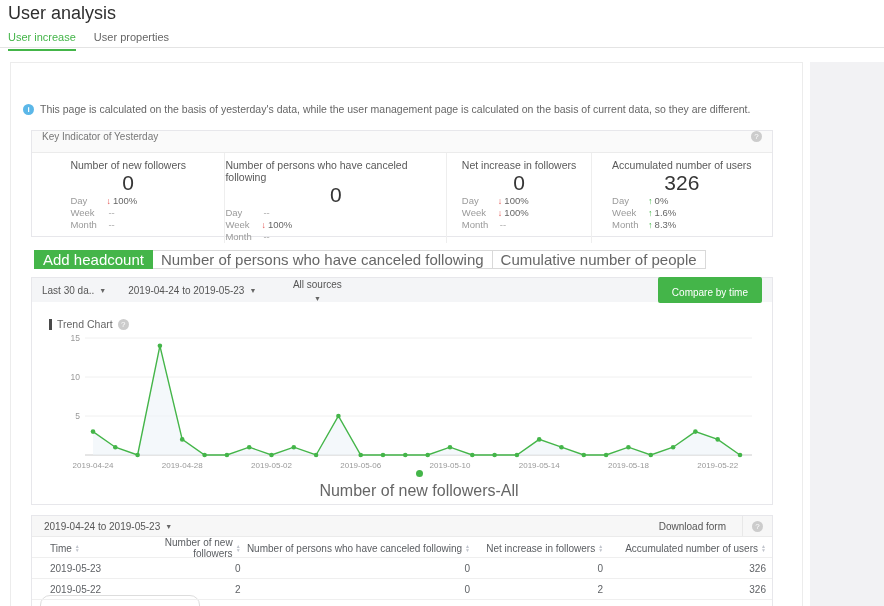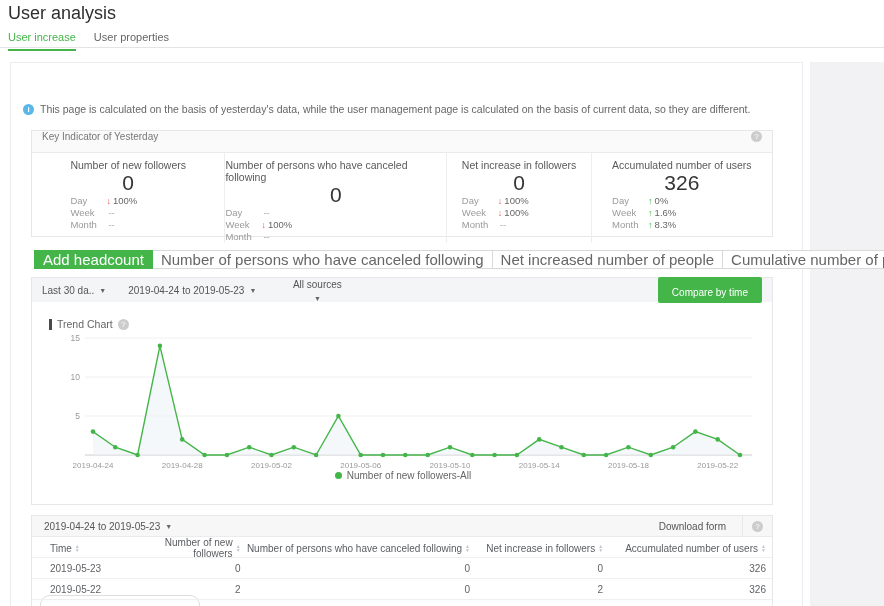--- a/index.html
+++ b/index.html
@@ -49,22 +49,22 @@
   
   .chart-box { position:absolute; left:20px; top:214px; width:742px; height:228px; border:1px solid #e7e7eb; background:#fff; }
   .filter-bar { height:24px; background:#f4f5f7; display:flex; align-items:center; padding:0 10px; gap:22px; font-size:10px; color:#555; }
   .select { display:inline-flex; align-items:center; gap:5px; cursor:pointer; }
   .caret { font-size:7px; color:#666; }
   .compare-btn { margin-left:auto; background:#44b549; color:#fff; border:none; border-radius:2px; height:26px;
     padding:10px 14px; font-size:10px; cursor:pointer; font-family:inherit; }
   .chart-title-row { position:absolute; left:17px; top:40px; display:flex; align-items:center; gap:5px; font-size:10.5px; color:#666; }
   .title-bar-mark { width:3px; height:11px; background:#4a4a4a; display:inline-block; }
   .chart-svg-wrap { position:absolute; left:10px; top:47px; width:722px; height:150px; }
-  .legend { position:absolute; left:0; top:192px; width:742px; display:flex; justify-content:center; align-items:center;
-    gap:5px; font-size:10px; color:#666; cursor:pointer; }
+  .legend { position:absolute; left:16px; top:192px; width:742px; display:flex; justify-content:center; align-items:center;
+    gap:5px; font-size:16px; color:#666; cursor:pointer;flex-direction:column; }
   .legend-dot { width:7px; height:7px; border-radius:50%; background:#44b549; display:inline-block; }
 
   
   .table-box { position:absolute; left:20px; top:452px; width:742px; height:168px; border:1px solid #e7e7eb; background:#fff; }
   .table-toolbar { height:21px; background:#f7f7f7; border-bottom:1px solid #ebebeb; display:flex; align-items:center;
     padding-left:12px; font-size:10px; color:#555; }
   .toolbar-right { margin-left:auto; display:flex; align-items:center; height:100%; }
   .download-link { padding:0 16px; cursor:pointer; color:#555; }
   .toolbar-help { width:30px; height:100%; display:flex; align-items:center; justify-content:center; border-left:1px solid #e8e8e8; cursor:pointer; }
   .t-row { display:grid; grid-template-columns:16% 13% 31% 18% 22%; height:21px; align-items:center;
@@ -190,21 +190,20 @@
             <span class="period-pct" style="color: rgb(102, 102, 102);">8.3%</span>
           </div>
         </div>
       </div>
     </div>
   </div>
 
   <div class="metric-tabs">
     <span class="mtab active">Add headcount</span>
     <span class="mtab">Number of persons who have canceled following</span>
-    <span class="mtab">Net increased number of people</span>
     <span class="mtab">Cumulative number of people</span>
   </div>
 
   <div class="chart-box">
     <div class="filter-bar">
       <span class="select">
         <span>Last 30 da..</span>
         <span class="caret">▼</span>
       </span>
       <span class="select">

